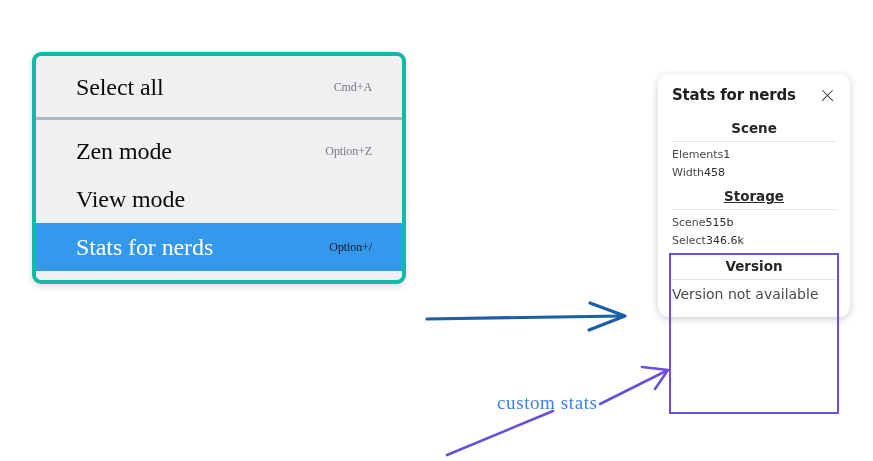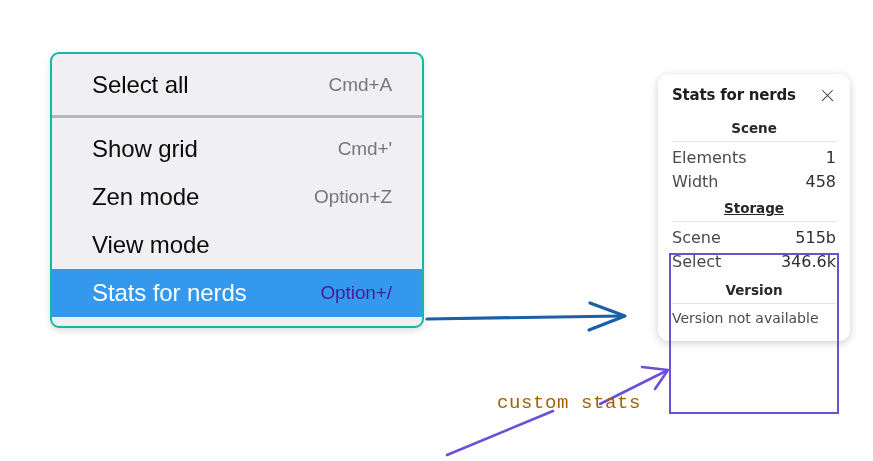--- a/index.html
+++ b/index.html
@@ -11,55 +11,56 @@
     height: 461px;
     position: relative;
     background: #ffffff;
     font-family: "Liberation Sans", sans-serif;
     overflow: hidden;
   }
 
   
   #context-menu {
     position: absolute;
-    left: 50px;
+    left: 32px;
     top: 52px;
     width: 374px;
     background: #f0f0f2;
-    border: 2px solid #14b8a6;
+    border: 4px solid #14b8a6;
     border-radius: 9px;
     box-shadow: 0 3px 7px rgba(0,0,0,0.13);
     padding-top: 7px;
     padding-bottom: 9px;
     box-sizing: border-box;
+    font-family: Liberation Serif, serif;
   }
   .menu-row {
     display: flex;
     align-items: center;
     justify-content: space-between;
     height: 48px;
     padding: 0 30px 0 40px;
     box-sizing: border-box;
   }
   .menu-label {
     font-size: 24px;
     color: #0b0b0b;
     letter-spacing: -0.1px;
   }
   .menu-shortcut {
-    font-size: 19px;
+    font-size: 12px;
     color: #74787e;
     letter-spacing: -0.1px;
     text-align: center;
   }
   .menu-row.selected {
     background: #3498ec;
   }
   .menu-row.selected .menu-label { color: #ffffff; }
-  .menu-row.selected .menu-shortcut { color: #4c1d95; }
+  .menu-row.selected .menu-shortcut { color: #0f172a; }
   .menu-separator {
     height: 3px;
     background: #b2b8c1;
     margin: 6px 0 7px 0;
   }
 
   
   #stats-panel {
     position: absolute;
     left: 658px;
@@ -110,23 +111,23 @@
     color: #27272b;
     padding: 2px 0 5px 0;
   }
   .section-rule {
     height: 1px;
     background: #e3e3e6;
     margin-bottom: 3px;
   }
   .stat-row {
     display: flex;
-    justify-content: space-between;
+    justify-content: flex-start;
     align-items: baseline;
-    font-size: 16px;
+    font-size: 11px;
     color: #4a4a4f;
     padding: 2.5px 0;
   }
   .stat-value { color: #2f2f33; }
   .stat-single {
     font-size: 14px;
     color: #4a4a4f;
     padding: 3px 12px 1px 0;
   }
 
@@ -148,43 +149,39 @@
     left: 0;
     top: 0;
     width: 873px;
     height: 461px;
     pointer-events: none;
   }
   .anno-text {
     position: absolute;
     left: 497px;
     top: 392px;
-    font-family: Liberation Mono, monospace;
+    font-family: Liberation Serif, serif;
     font-size: 19px;
-    color: #a16207;
+    color: #3b82f6;
     letter-spacing: 0.6px;
     white-space: nowrap;
   }
 </style>
 </head>
 <body>
 
 <div id="context-menu">
 
   <div class="menu-row">
     <span class="menu-label">Select all</span>
     <span class="menu-shortcut">Cmd+A</span>
   </div>
 
   <div class="menu-separator"></div>
 
-  <div class="menu-row">
-    <span class="menu-label">Show grid</span>
-    <span class="menu-shortcut">Cmd+'</span>
-  </div>
 
   <div class="menu-row">
     <span class="menu-label">Zen mode</span>
     <span class="menu-shortcut">Option+Z</span>
   </div>
 
   <div class="menu-row">
     <span class="menu-label">View mode</span>
   </div>
 

